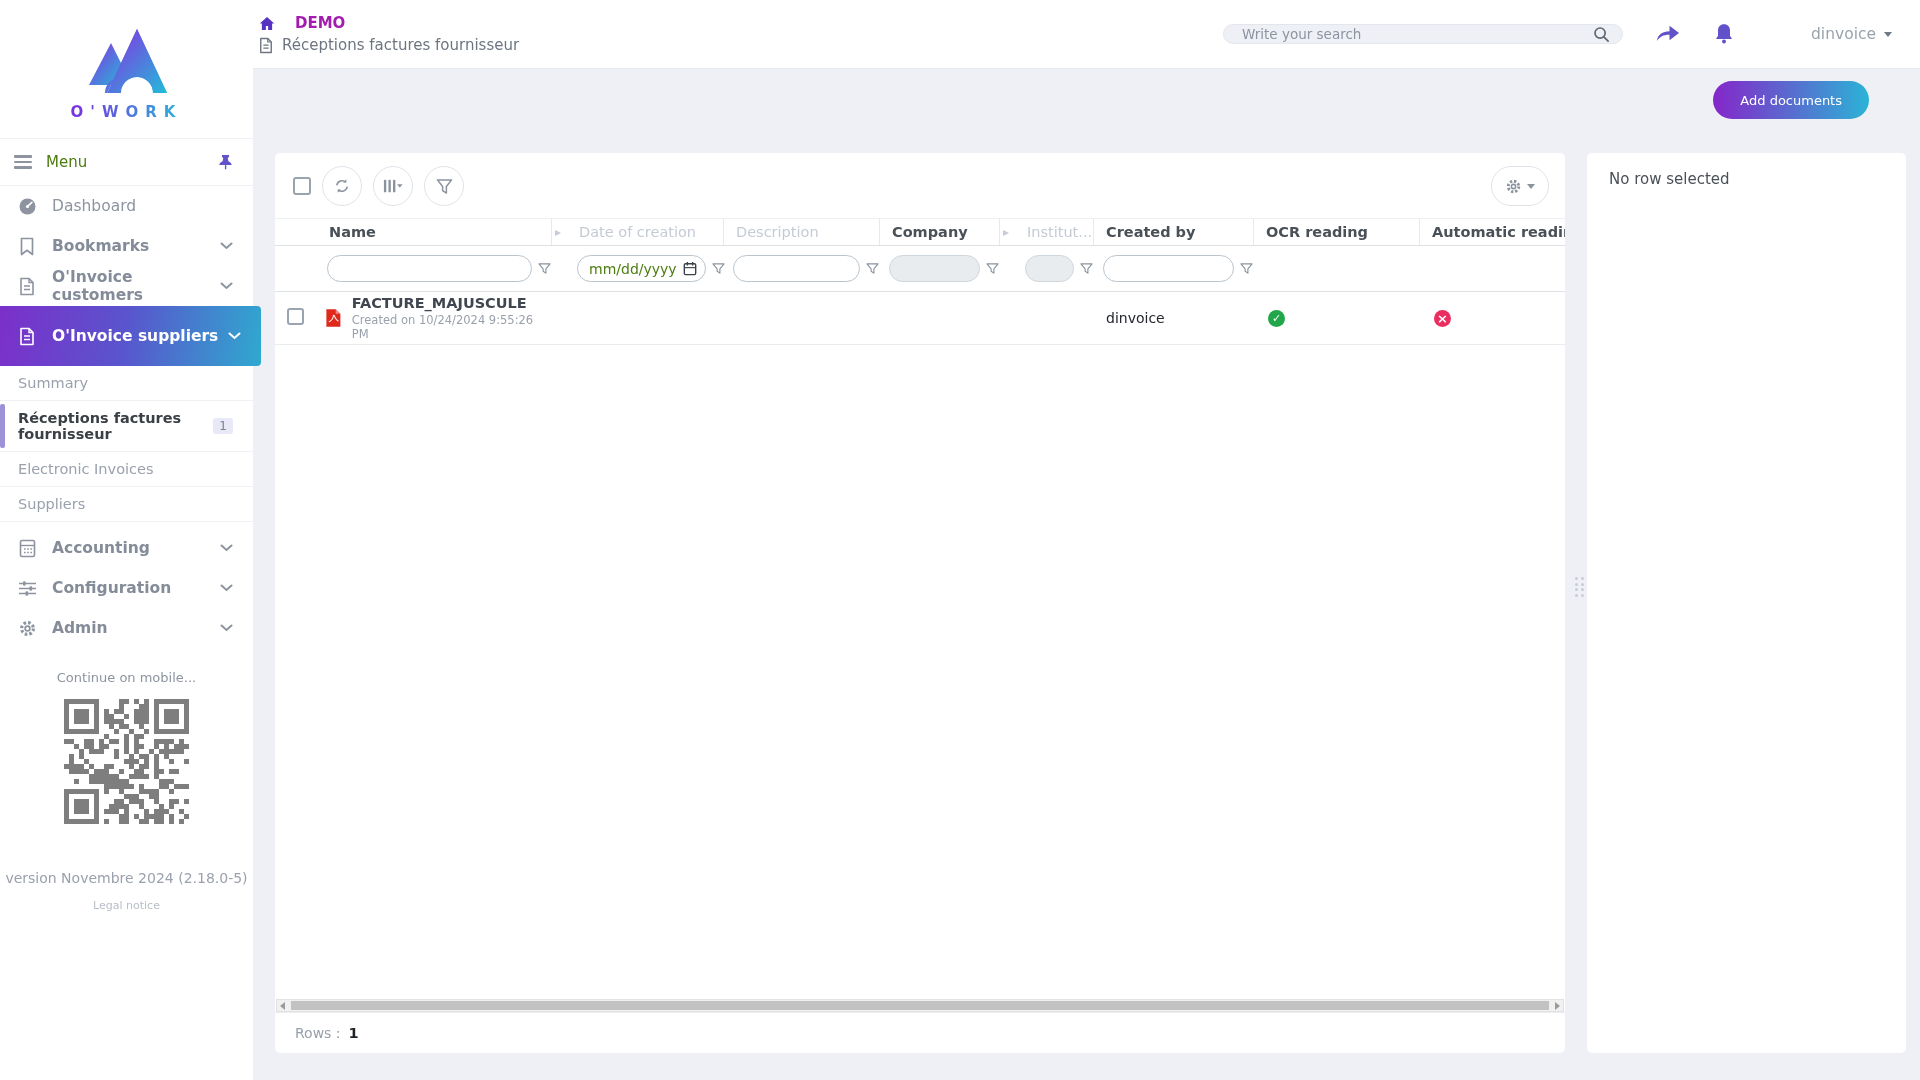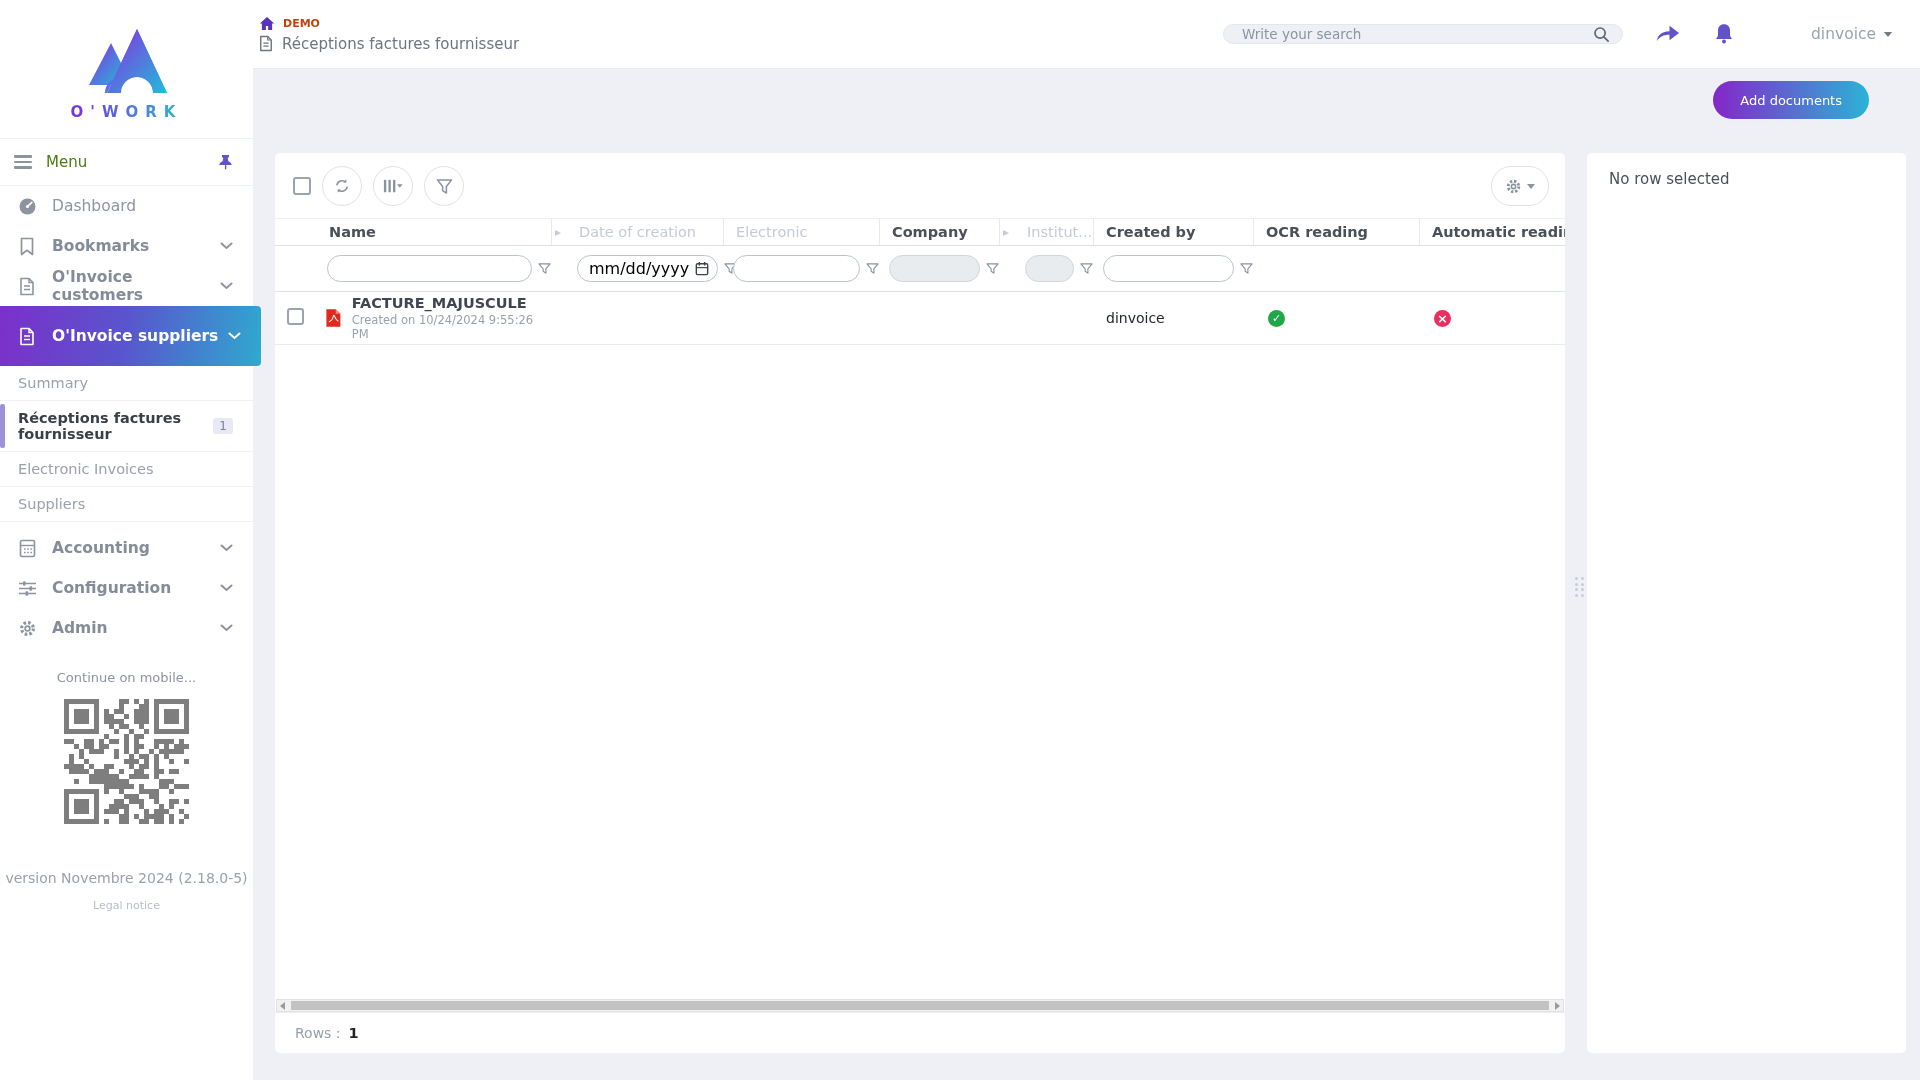--- a/index.html
+++ b/index.html
@@ -32,21 +32,21 @@
   .badge { margin-left:6px; background:#e9e8f6; color:#7b8290; font-weight:400; font-size:12px; padding:1px 6px; border-radius:3px; }
   .mobile-hint { text-align:center; font-size:13px; color:#8d94a0; margin-top:22px; }
   .qr-wrap { display:flex; justify-content:center; margin-top:14px; }
   .version { text-align:center; font-size:14px; color:#9aa1ad; margin-top:46px; }
   .legal { text-align:center; font-size:11px; color:#b8bec8; margin-top:13px; cursor:pointer; }
 
   
   .header { position:absolute; left:253px; right:0; top:0; height:69px; background:#fff;
     border-bottom:1px solid #e7eaee; display:flex; align-items:center; }
   .titles { padding-left:6px; }
-  .env-row { display:flex; align-items:center; gap:8px; color:#c2410c; font-weight:700; font-size:11px; margin-bottom:4px; }
+  .env-row { display:flex; align-items:center; gap:20px; color:#a21caf; font-weight:700; font-size:15px; margin-bottom:4px; }
   .page-row { display:flex; align-items:center; gap:9px; color:#6d7580; font-size:15px; }
   .header-right { margin-left:auto; display:flex; align-items:center; padding-right:28px; }
   .search-pill { width:400px; height:20px; background:#eef0f5; border:1px solid #e3e6ec; border-radius:17px;
     display:flex; align-items:center; padding:0 12px 0 18px; }
   .search-pill input { flex:1; border:none; outline:none; background:transparent; font-size:13.5px; color:#5a626d;
     font-family:inherit; }
   .search-pill input::placeholder { color:#8b94a2; }
   .hdr-icon { margin-left:32px; display:flex; cursor:pointer; }
   .user-chip { margin-left:76px; display:flex; align-items:center; gap:8px; color:#9aa3ad; font-size:15.5px; cursor:pointer; }
   .caret-down-css { width:0; height:0; border-left:4.5px solid transparent; border-right:4.5px solid transparent; border-top:5px solid #6f7782; }
@@ -71,21 +71,21 @@
   .th.muted { color:#c5cbd4; font-weight:400; }
   .th.sep, .caret-cell.sep, .fcell.sep { border-left:1px solid #e6e9ed; height:100%; display:flex; align-items:center; }
   .caret-cell { color:#c6ccd4; font-size:12px; padding-left:3px; }
   .filter-row { height:46px; border-bottom:1px solid #dee2e6; }
   .fcell { display:flex; align-items:center; gap:6px; padding-left:10px; }
   .pill-input { height:27px; border:1px solid #b9c4cd; border-radius:14px; background:#fff; flex:1; min-width:0;
     padding:0 10px; font-size:13px; font-family:inherit; color:#4a5057; outline:none; }
   .pill-input:disabled { background:#e9ecef; border-color:#cfd6db; }
   .date-pill { height:27px; border:1px solid #b9c4cd; border-radius:14px; background:#fff; flex:1;
     display:flex; align-items:center; padding:0 8px 0 11px; gap:6px; }
-  .date-pill .dtxt { flex:1; font-size:16px; color:#000000; }
+  .date-pill .dtxt { flex:1; font-size:14px; color:#4d7c0f; }
   .funnel { flex:none; cursor:pointer; display:flex; }
 
   .data-row { height:53px; border-bottom:1px solid #e9ecef; cursor:pointer; }
   .name-cell { display:flex; align-items:center; gap:10px; padding-left:8px; }
   .name-stack .nm { font-size:14.5px; font-weight:600; color:#3f4650; }
   .name-stack .sub { font-size:11.5px; color:#9aa1ab; margin-top:2px; }
   .cell-text { font-size:14px; color:#23272d; padding-left:13px; }
   .status-dot { width:17px; height:17px; border-radius:50%; display:flex; align-items:center; justify-content:center;
     color:#fff; margin-left:15px; }
   .status-dot.ok { background:#21a64a; font-size:11px; font-weight:700; }
@@ -555,21 +555,21 @@
           </svg>
         <span class="caret-down-css" style="border-top-color:#8a939e"></span>
       </span>
     </div>
 
     <div class="grid-row thead">
       <div></div>
       <div class="th">Name</div>
       <div class="caret-cell sep">▸</div>
       <div class="th muted">Date of creation</div>
-      <div class="th muted sep">Electronic</div>
+      <div class="th muted sep">Description</div>
       <div class="th sep">Company</div>
       <div class="caret-cell sep">▸</div>
       <div class="th muted">Institut...</div>
       <div class="th sep">Created by</div>
       <div class="th sep">OCR reading</div>
       <div class="th sep">Automatic reading</div>
     </div>
 
     <div class="grid-row filter-row">
       <div></div>

